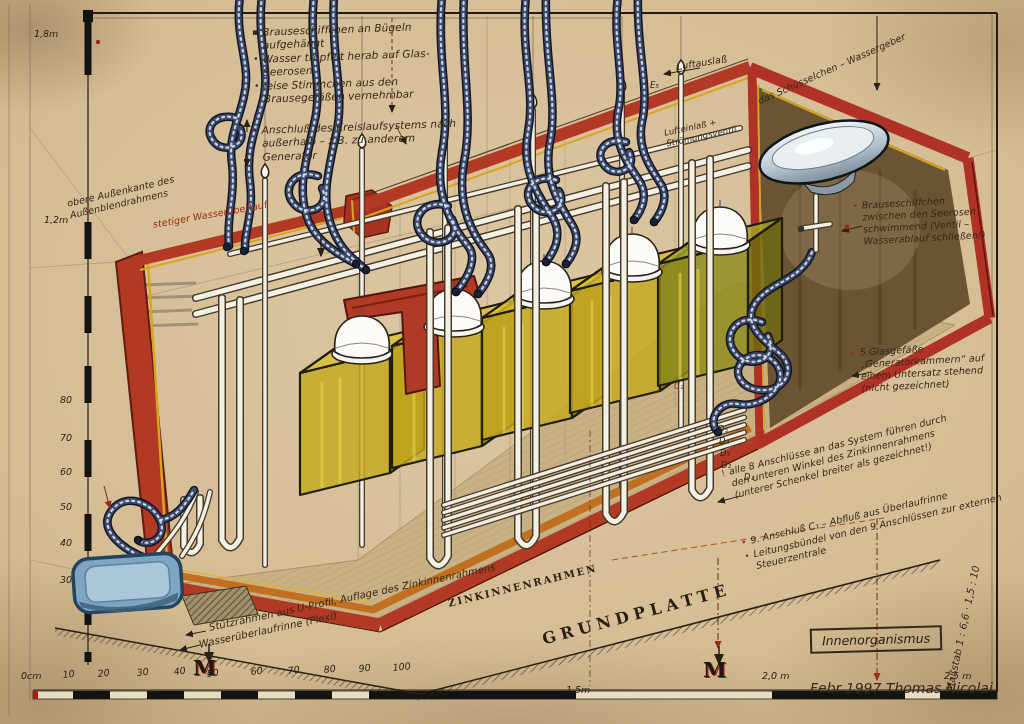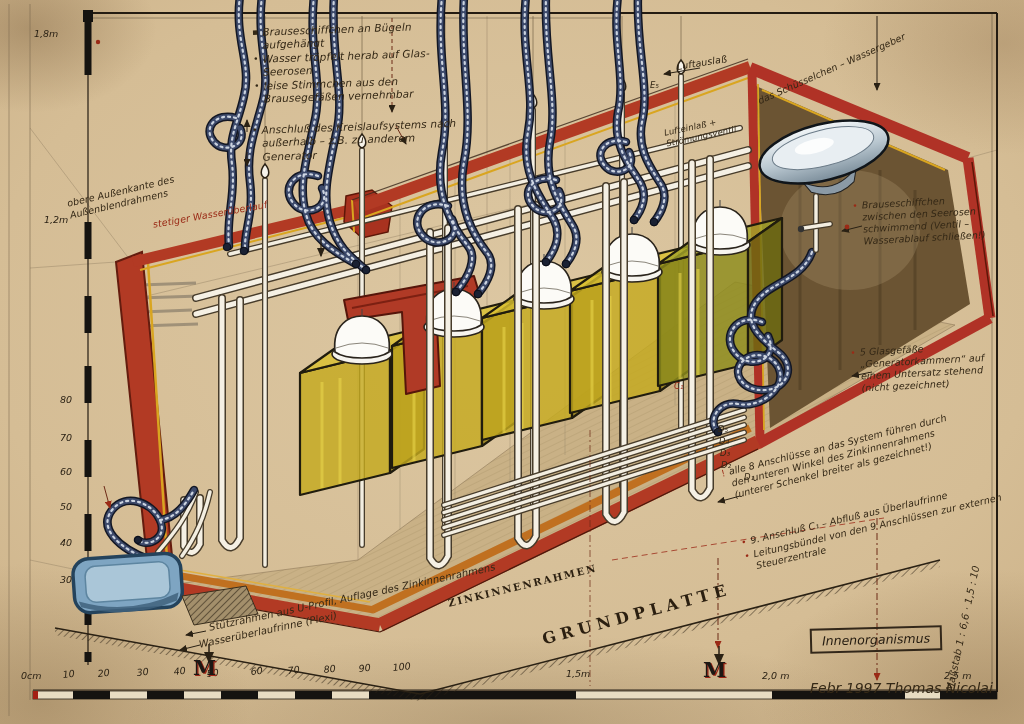--- a/index.html
+++ b/index.html
@@ -587,21 +587,21 @@
   <span class="rl" style="left:62px;top:669px;transform:rotate(-6deg);">10</span>
   <span class="rl" style="left:97px;top:668px;transform:rotate(-6deg);">20</span>
   <span class="rl" style="left:136px;top:667px;transform:rotate(-6deg);">30</span>
   <span class="rl" style="left:173px;top:666px;transform:rotate(-6deg);">40</span>
   <span class="rl" style="left:206px;top:668px;transform:rotate(-6deg);">50</span>
   <span class="rl" style="left:250px;top:666px;transform:rotate(-6deg);">60</span>
   <span class="rl" style="left:287px;top:665px;transform:rotate(-6deg);">70</span>
   <span class="rl" style="left:323px;top:664px;transform:rotate(-6deg);">80</span>
   <span class="rl" style="left:358px;top:663px;transform:rotate(-6deg);">90</span>
   <span class="rl" style="left:392px;top:662px;transform:rotate(-6deg);">100</span>
-  <span class="rl" style="left:566px;top:668px;">1,5m</span>
+  <span class="rl" style="left:566px;top:684px;">1,5m</span>
   <span class="rl" style="left:762px;top:670px;">2,0 m</span>
   <span class="rl" style="left:944px;top:670px;">2,5 m</span>
   <span class="mmark" style="left:193px;top:655px;">M</span>
   <span class="mmark" style="left:703px;top:657px;">M</span>
 
   <span class="rl" style="left:34px;top:28px;">1,8m</span>
   <span class="rl" style="left:44px;top:214px;">1,2m</span>
   <span class="rl" style="left:60px;top:394px;">80</span>
   <span class="rl" style="left:60px;top:432px;">70</span>
   <span class="rl" style="left:60px;top:466px;">60</span>

